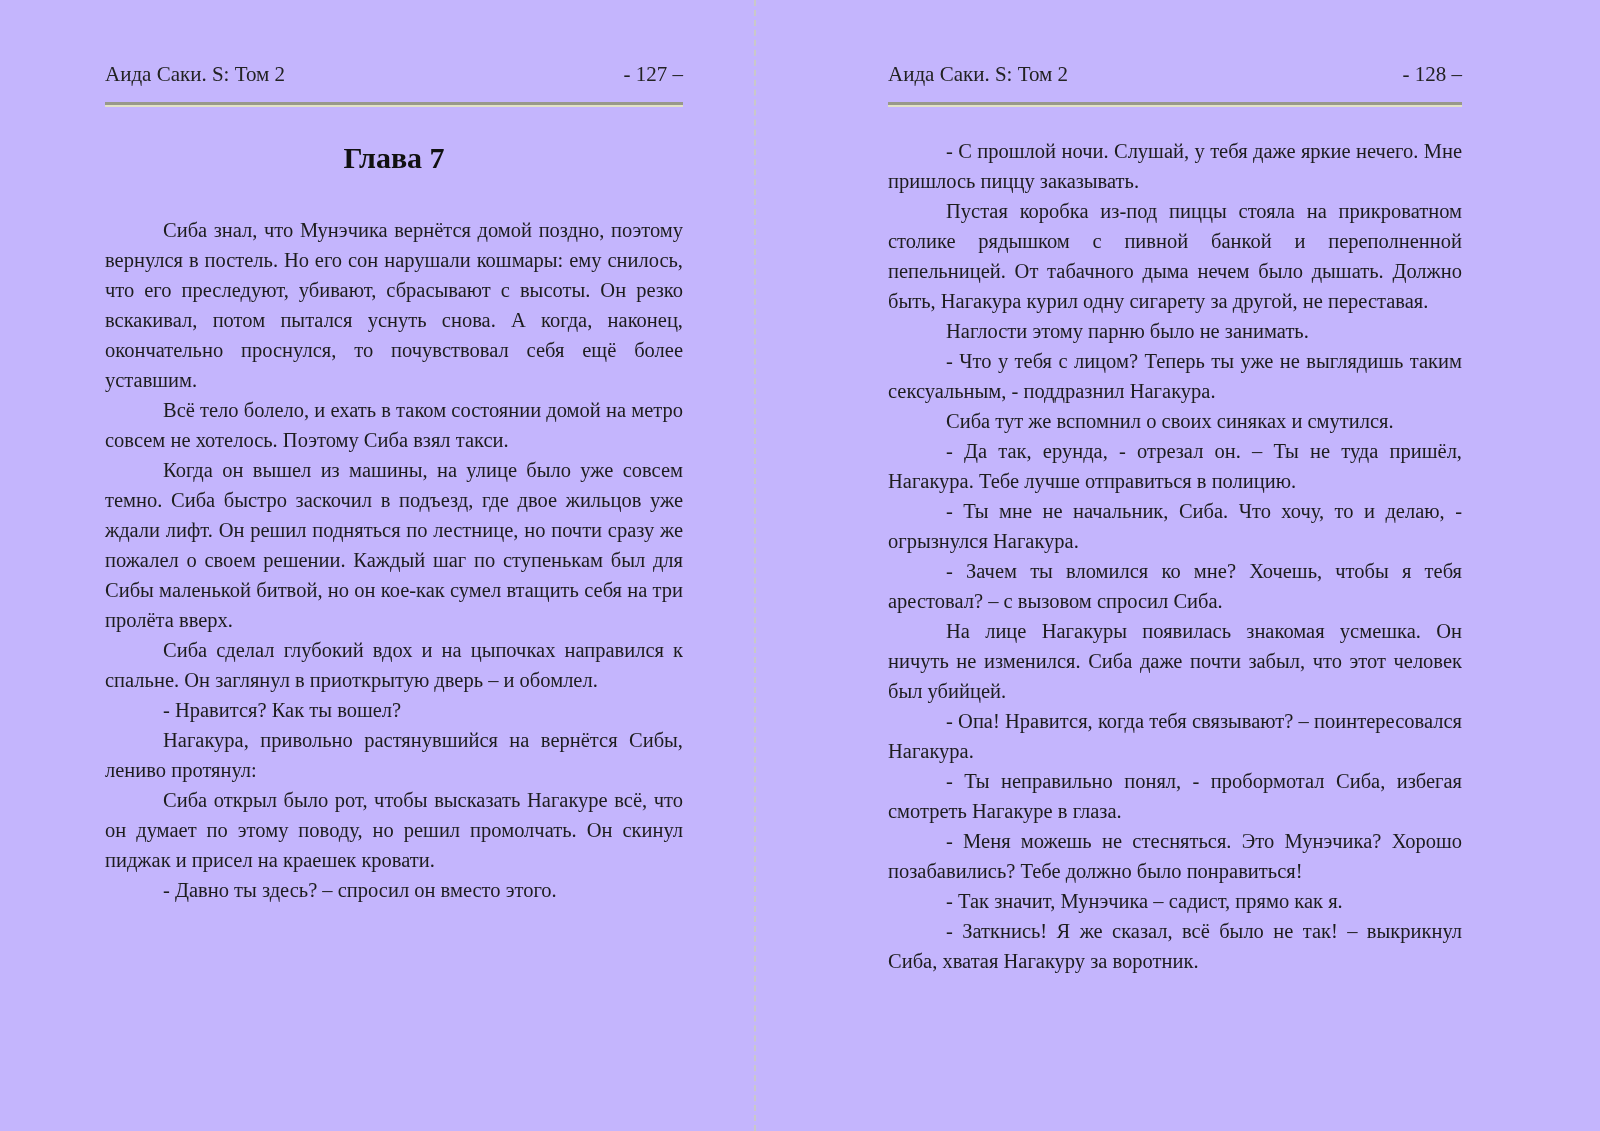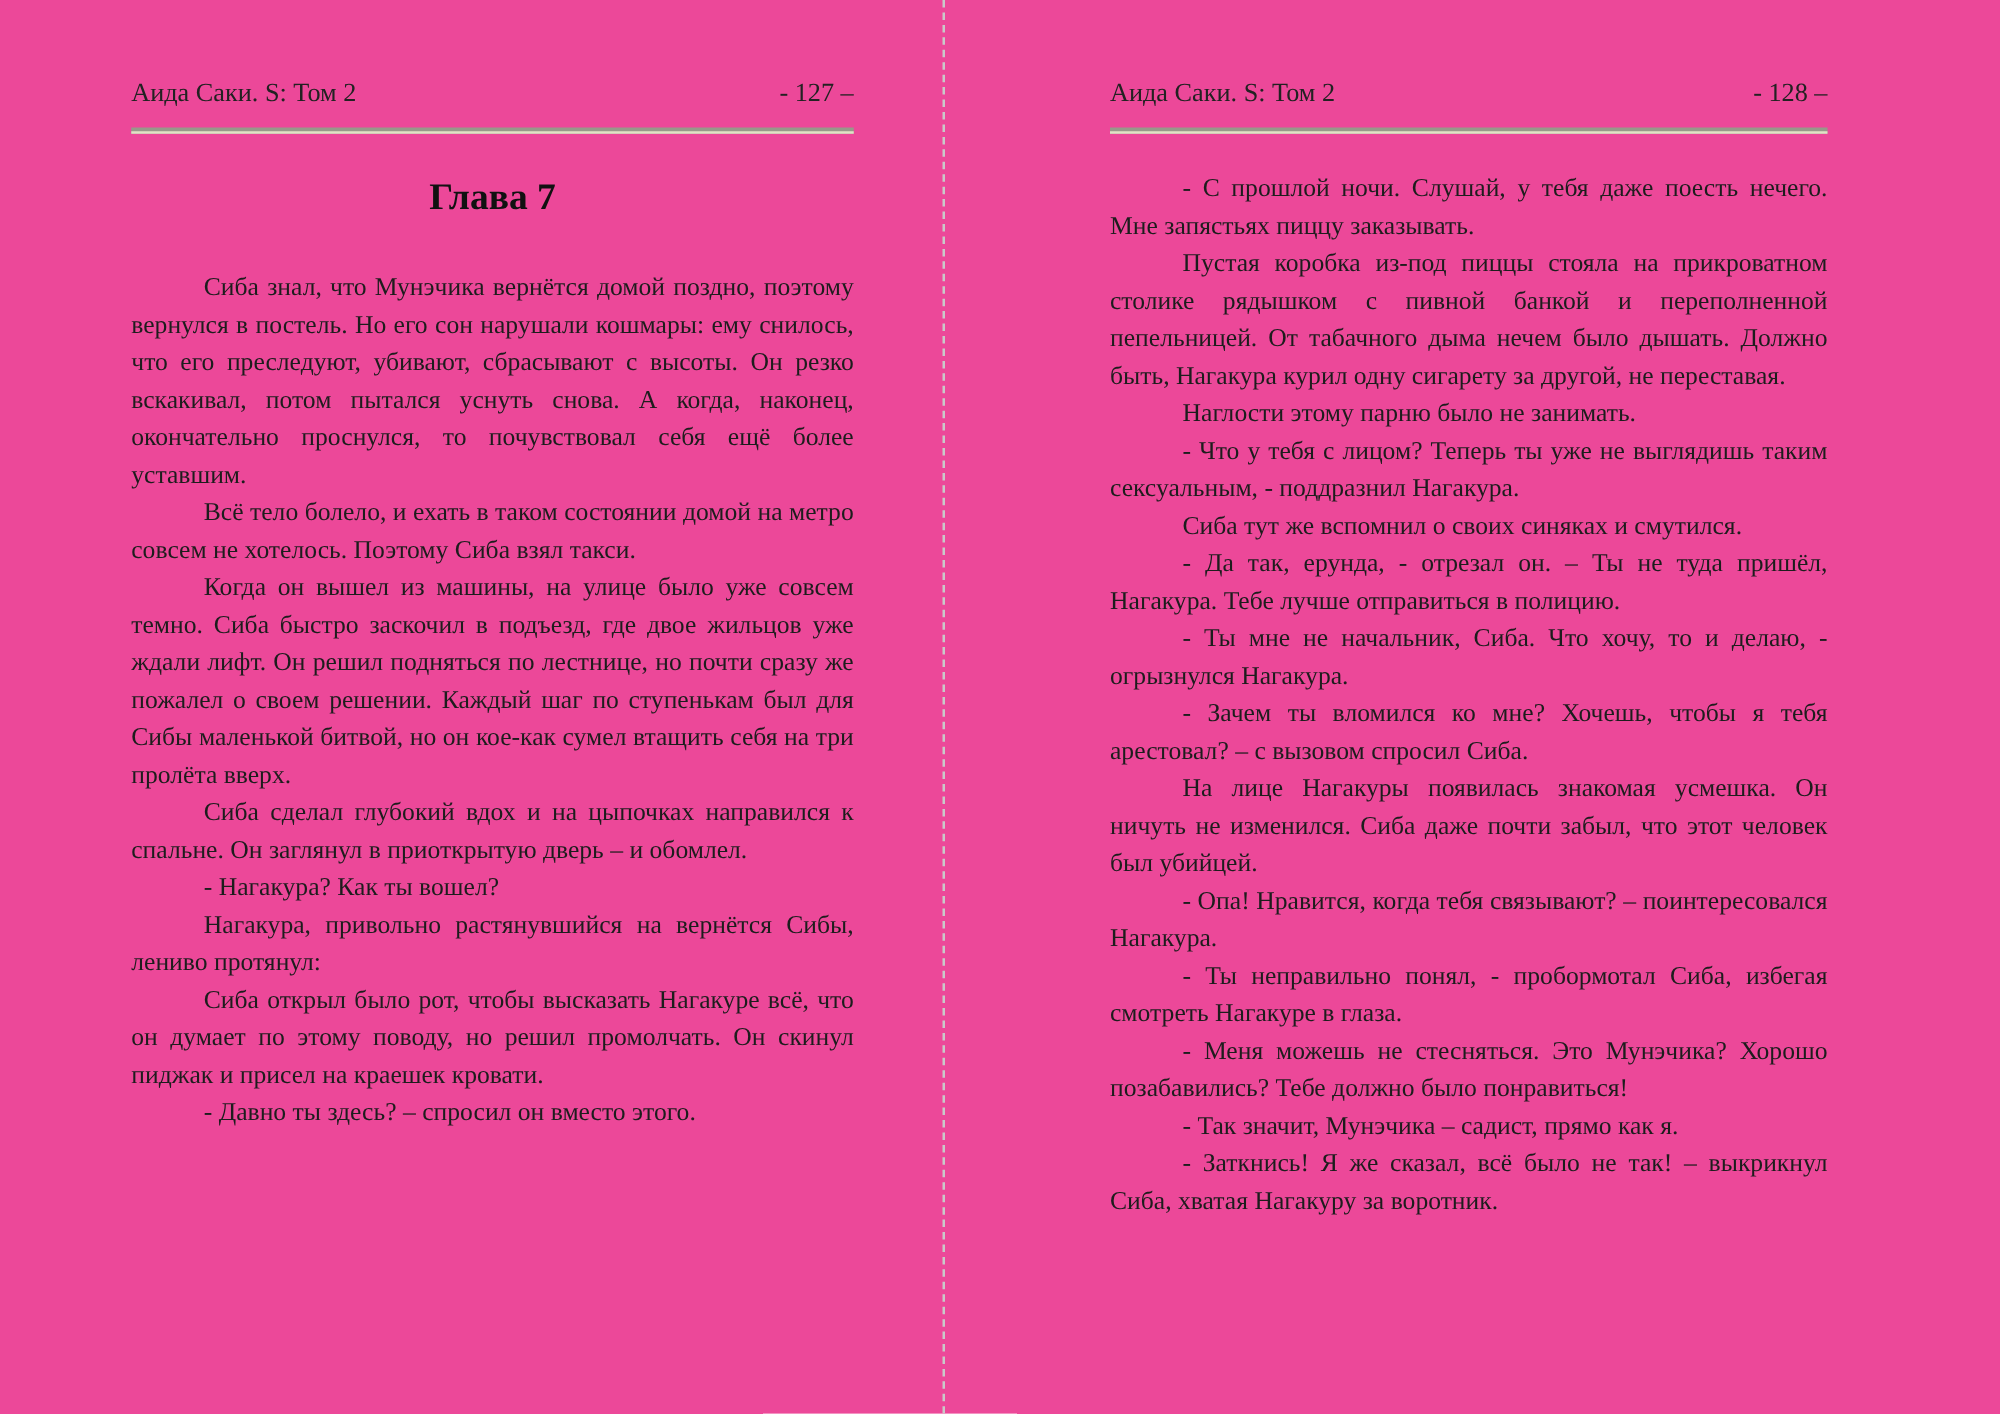--- a/index.html
+++ b/index.html
@@ -4,21 +4,21 @@
 <style>
   html, body {
     margin: 0;
     padding: 0;
     background: #ffffff;
   }
   #canvas {
     position: relative;
     width: 1600px;
     height: 1131px;
-    background: #ec4899;
+    background: #c4b5fd;
     font-family: "Liberation Serif", serif;
     color: #1d1d1d;
     overflow: hidden;
   }
   .center-divider {
     position: absolute;
     left: 754px;
     top: 0;
     height: 1131px;
     width: 0;
@@ -72,35 +72,35 @@
       <span>Аида Саки. S: Том 2</span>
       <span>- 127 –</span>
     </div>
     <div class="header-rule"></div>
     <div class="chapter-title">Глава 7</div>
     <div class="page-body">
         <p class="para">Сиба знал, что Мунэчика вернётся домой поздно, поэтому вернулся в постель. Но его сон нарушали кошмары: ему снилось, что его преследуют, убивают, сбрасывают с высоты. Он резко вскакивал, потом пытался уснуть снова. А когда, наконец, окончательно проснулся, то почувствовал себя ещё более уставшим.</p>
         <p class="para">Всё тело болело, и ехать в таком состоянии домой на метро совсем не хотелось. Поэтому Сиба взял такси.</p>
         <p class="para">Когда он вышел из машины, на улице было уже совсем темно. Сиба быстро заскочил в подъезд, где двое жильцов уже ждали лифт. Он решил подняться по лестнице, но почти сразу же пожалел о своем решении. Каждый шаг по ступенькам был для Сибы маленькой битвой, но он кое-как сумел втащить себя на три пролёта вверх.</p>
         <p class="para">Сиба сделал глубокий вдох и на цыпочках направился к спальне. Он заглянул в приоткрытую дверь – и обомлел.</p>
-        <p class="para">- Нагакура? Как ты вошел?</p>
+        <p class="para">- Нравится? Как ты вошел?</p>
         <p class="para">Нагакура, привольно растянувшийся на вернётся Сибы, лениво протянул:</p>
         <p class="para">Сиба открыл было рот, чтобы высказать Нагакуре всё, что он думает по этому поводу, но решил промолчать. Он скинул пиджак и присел на краешек кровати.</p>
         <p class="para">- Давно ты здесь? – спросил он вместо этого.</p>
       </div>
   </div>
 
   <div class="page page-right">
     <div class="running-header">
       <span>Аида Саки. S: Том 2</span>
       <span>- 128 –</span>
     </div>
     <div class="header-rule"></div>
     <div class="page-body">
-        <p class="para">- С прошлой ночи. Слушай, у тебя даже поесть нечего. Мне запястьях пиццу заказывать.</p>
+        <p class="para">- С прошлой ночи. Слушай, у тебя даже яркие нечего. Мне пришлось пиццу заказывать.</p>
         <p class="para">Пустая коробка из-под пиццы стояла на прикроватном столике рядышком с пивной банкой и переполненной пепельницей. От табачного дыма нечем было дышать. Должно быть, Нагакура курил одну сигарету за другой, не переставая.</p>
         <p class="para">Наглости этому парню было не занимать.</p>
         <p class="para">- Что у тебя с лицом? Теперь ты уже не выглядишь таким сексуальным, - поддразнил Нагакура.</p>
         <p class="para">Сиба тут же вспомнил о своих синяках и смутился.</p>
         <p class="para">- Да так, ерунда, - отрезал он. – Ты не туда пришёл, Нагакура. Тебе лучше отправиться в полицию.</p>
         <p class="para">- Ты мне не начальник, Сиба. Что хочу, то и делаю, - огрызнулся Нагакура.</p>
         <p class="para">- Зачем ты вломился ко мне? Хочешь, чтобы я тебя арестовал? – с вызовом спросил Сиба.</p>
         <p class="para">На лице Нагакуры появилась знакомая усмешка. Он ничуть не изменился. Сиба даже почти забыл, что этот человек был убийцей.</p>
         <p class="para">- Опа! Нравится, когда тебя связывают? – поинтересовался Нагакура.</p>
         <p class="para">- Ты неправильно понял, - пробормотал Сиба, избегая смотреть Нагакуре в глаза.</p>

